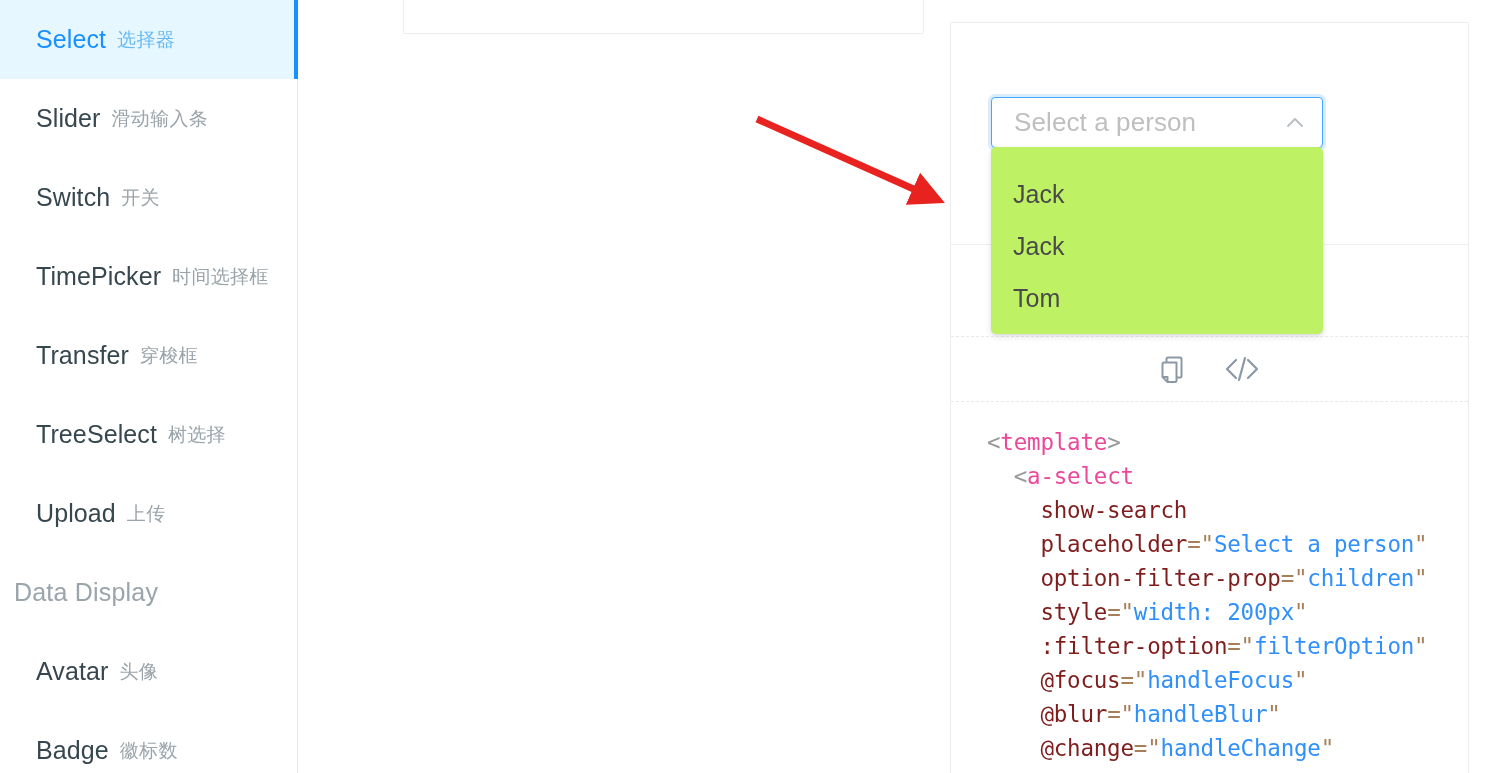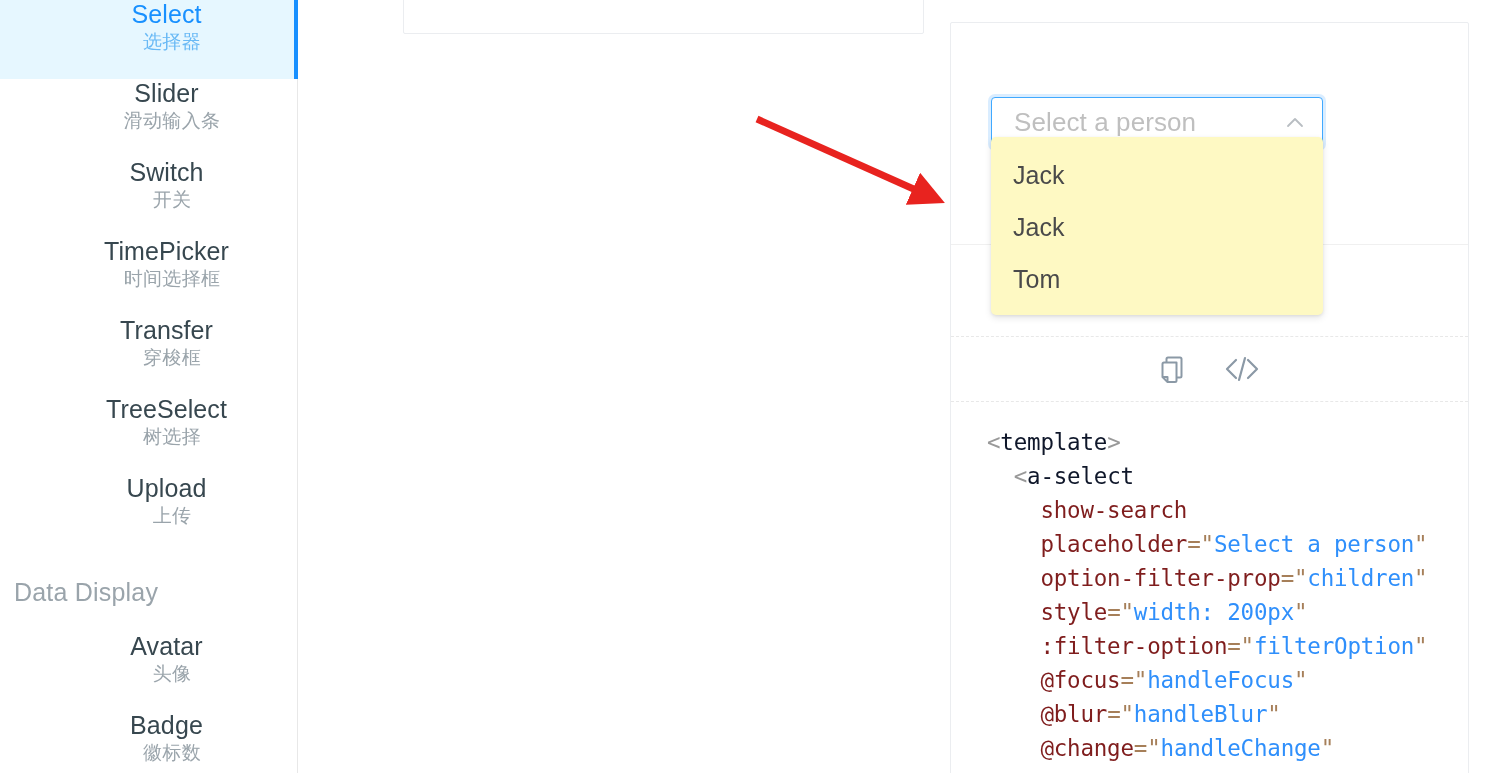--- a/index.html
+++ b/index.html
@@ -21,21 +21,20 @@
   .menu-item {
     position: relative;
     height: 79px;
     display: flex; align-items: center;
     padding-left: 36px;
     font-size: 25px;
     color: #37474f;
     letter-spacing: .1px;
     white-space: nowrap;
     cursor: pointer;
-    flex-direction: column;
   }
   .menu-item .cn {
     color: #9aa4ab;
     font-size: 19px;
     margin-left: 11px;
     letter-spacing: .3px;
   }
   .menu-item.active {
     background: #e6f7ff;
     color: #1890ff;
@@ -93,21 +92,21 @@
   }
   .code-block {
     padding: 23px 0 0 36px;
     font-family: "DejaVu Sans Mono", monospace;
     font-size: 22.5px;
     line-height: 34px;
     white-space: pre;
     letter-spacing: -0.2px;
   }
   .tok-punc  { color: #999999; }
-  .tok-tag   { color: #0f172a; }
+  .tok-tag   { color: #ec4899; }
   .tok-attr  { color: #7f1d1d; }
   .tok-str   { color: #2f8ffb; }
   .tok-eq    { color: #a67f59; }
 
   
   .select-box {
     position: absolute;
     left: 40px; top: 74px;
     width: 332px; height: 51px;
     background: #fff;
@@ -123,26 +122,26 @@
     font-size: 26px;
     color: #bfbfbf;
     letter-spacing: .1px;
   }
   .select-arrow {
     width: 26px; height: 26px;
     display: flex; align-items: center; justify-content: center;
   }
   .dropdown {
     position: absolute;
-    left: 40px; top: 114px;
+    left: 40px; top: 124px;
     width: 332px;
-    background: #fef9c3;
+    background: #bef264;
     border-radius: 5px;
     box-shadow: 0 3px 7px rgba(0,0,0,.10), 0 1px 3px rgba(0,0,0,.07);
-    padding: 12px 0 10px 0;
+    padding: 21px 0 10px 0;
     z-index: 20;
   }
   .dd-item {
     height: 52px;
     display: flex; align-items: center;
     padding-left: 22px;
     font-size: 25px;
     color: #4a4a4a;
     cursor: pointer;
   }

